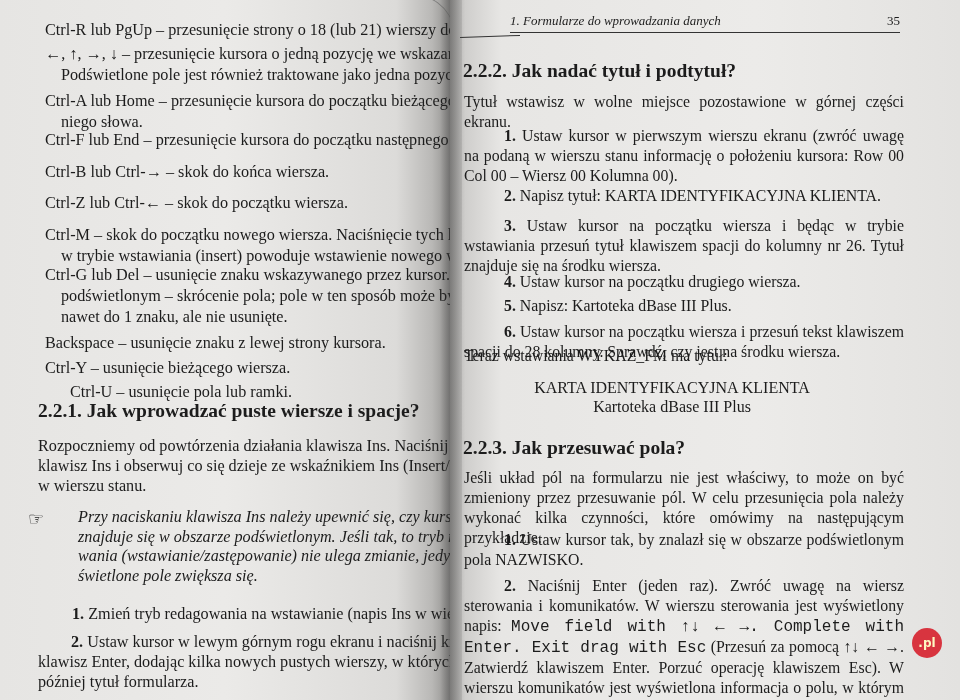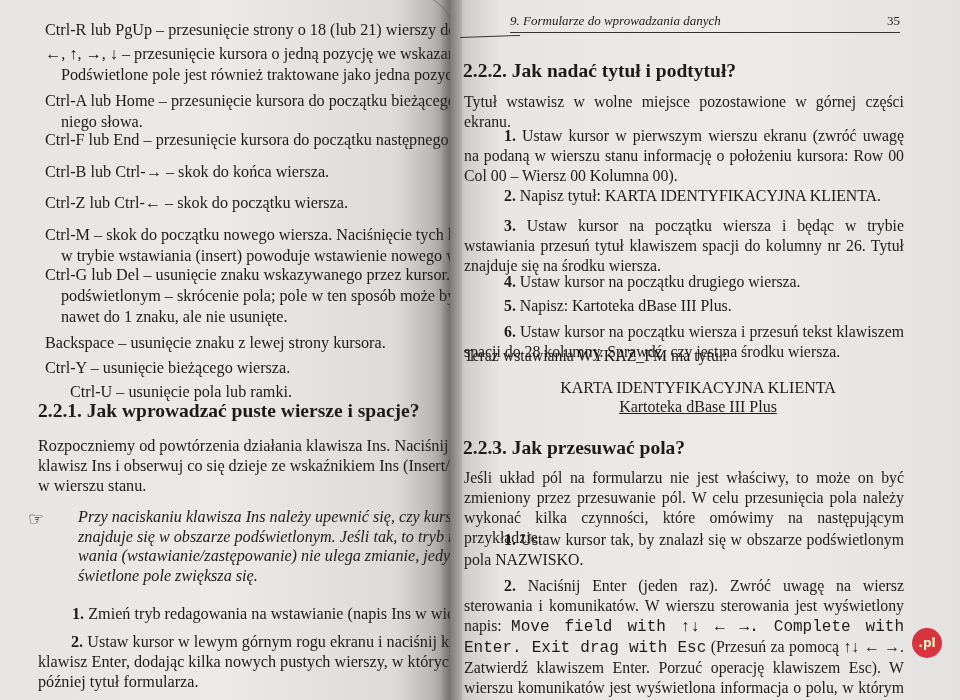--- a/index.html
+++ b/index.html
@@ -45,21 +45,21 @@
   .running-head {
     position: absolute; left: 60px; top: 13px; width: 390px; height: 20px;
     font-style: italic; font-size: 13px; border-bottom: 1px solid #333;
   }
   .page-num { position: absolute; right: 0; top: 0; font-size: 13px; font-style: normal; }
   .running-rule-l { position: absolute; left: 10px; top: 36px; width: 60px; border-top: 1px solid #333; transform: rotate(-2deg); }
   .rh { position: absolute; left: 13px; font-weight: bold; font-size: 19.5px; white-space: nowrap; }
   .rp { position: absolute; left: 14px; width: 440px; font-size: 15.8px; line-height: 20px; text-align: justify; }
   .rp .ind { display: inline-block; width: 40px; }
   .rp b { font-weight: bold; }
-  .centered { position: absolute; left: 28px; width: 440px; text-align: center; font-size: 16px; line-height: 19px; }
+  .centered { position: absolute; left: 2px; width: 440px; text-align: center; font-size: 16px; line-height: 19px; }
   .mono { font-family: "Liberation Mono", "DejaVu Sans Mono", monospace; font-size: 16px; }
   .watermark {
     position: absolute; right: 8px; bottom: 14px; font-family: "DejaVu Sans", sans-serif;
     font-weight: bold; font-size: 34px; color: rgba(255,255,255,0.7);
     text-shadow: 0 0 2px rgba(150,150,150,.4); letter-spacing: -1px;
   }
   .watermark-badge {
     position: absolute; right: 18px; bottom: 42px; width: 30px; height: 30px; border-radius: 50%;
     background: #d8343f; color: #fef9c3; font-family: "DejaVu Sans", sans-serif; font-weight: bold;
     font-size: 12px; line-height: 30px; text-align: center;
@@ -147,21 +147,21 @@
 
     <div class="step" style="left:38px; top:632px;">
       <div style="padding-left:33px;"><b>2.</b> <span>Ustaw kursor w lewym górnym rogu ekranu i naciśnij kilka ra</span></div>
       <div>klawisz Enter, dodając kilka nowych pustych wierszy, w których umieś</div>
       <div>później tytuł formularza.</div>
     </div>
   </div>
 
   <div class="page-right">
     <div class="running-head">
-      <span>9. Formularze do wprowadzania danych</span>
+      <span>1. Formularze do wprowadzania danych</span>
       <span class="page-num">35</span>
     </div>
     <div class="running-rule-l"></div>
 
     <div class="rh" style="top:60px;">2.2.2. Jak nadać tytuł i podtytuł?</div>
 
     <div class="rp" style="top:92px;">Tytuł wstawisz w wolne miejsce pozostawione w górnej części ekranu.</div>
 
     <div class="rp" style="top:126px;">
       <span class="ind"></span><b>1.</b> <span>Ustaw kursor w pierwszym wierszu ekranu (zwróć uwagę na podaną w wierszu stanu informację o położeniu kursora: Row 00 Col 00 – Wiersz 00 Kolumna 00).</span>
@@ -182,21 +182,21 @@
     <div class="rp" style="top:296px;">
       <span class="ind"></span><b>5.</b> <span>Napisz: Kartoteka dBase III Plus.</span>
     </div>
 
     <div class="rp" style="top:322px;">
       <span class="ind"></span><b>6.</b> <span>Ustaw kursor na początku wiersza i przesuń tekst klawiszem spacji do 28 kolumny. Sprawdź, czy jest na środku wiersza.</span>
     </div>
 
     <div class="rp" style="top:346px;">Teraz wstawiania WYKAZ_FM ma tytuł:</div>
     <div class="centered" style="top:378px;">KARTA IDENTYFIKACYJNA KLIENTA</div>
-    <div class="centered" style="top:397px;text-decoration:underline;">Kartoteka dBase III Plus</div>
+    <div class="centered" style="top:397px;">Kartoteka dBase III Plus</div>
 
     <div class="rh" style="top:437px;">2.2.3. Jak przesuwać pola?</div>
 
     <div class="rp" style="top:468px;">Jeśli układ pól na formularzu nie jest właściwy, to może on być zmieniony przez przesuwanie pól. W celu przesunięcia pola należy wykonać kilka czynności, które omówimy na następującym przykładzie.</div>
 
     <div class="rp" style="top:530px;">
       <span class="ind"></span><b>1.</b> <span>Ustaw kursor tak, by znalazł się w obszarze podświetlonym pola NAZWISKO.</span>
     </div>
 
     <div class="rp" style="top:576px;">

